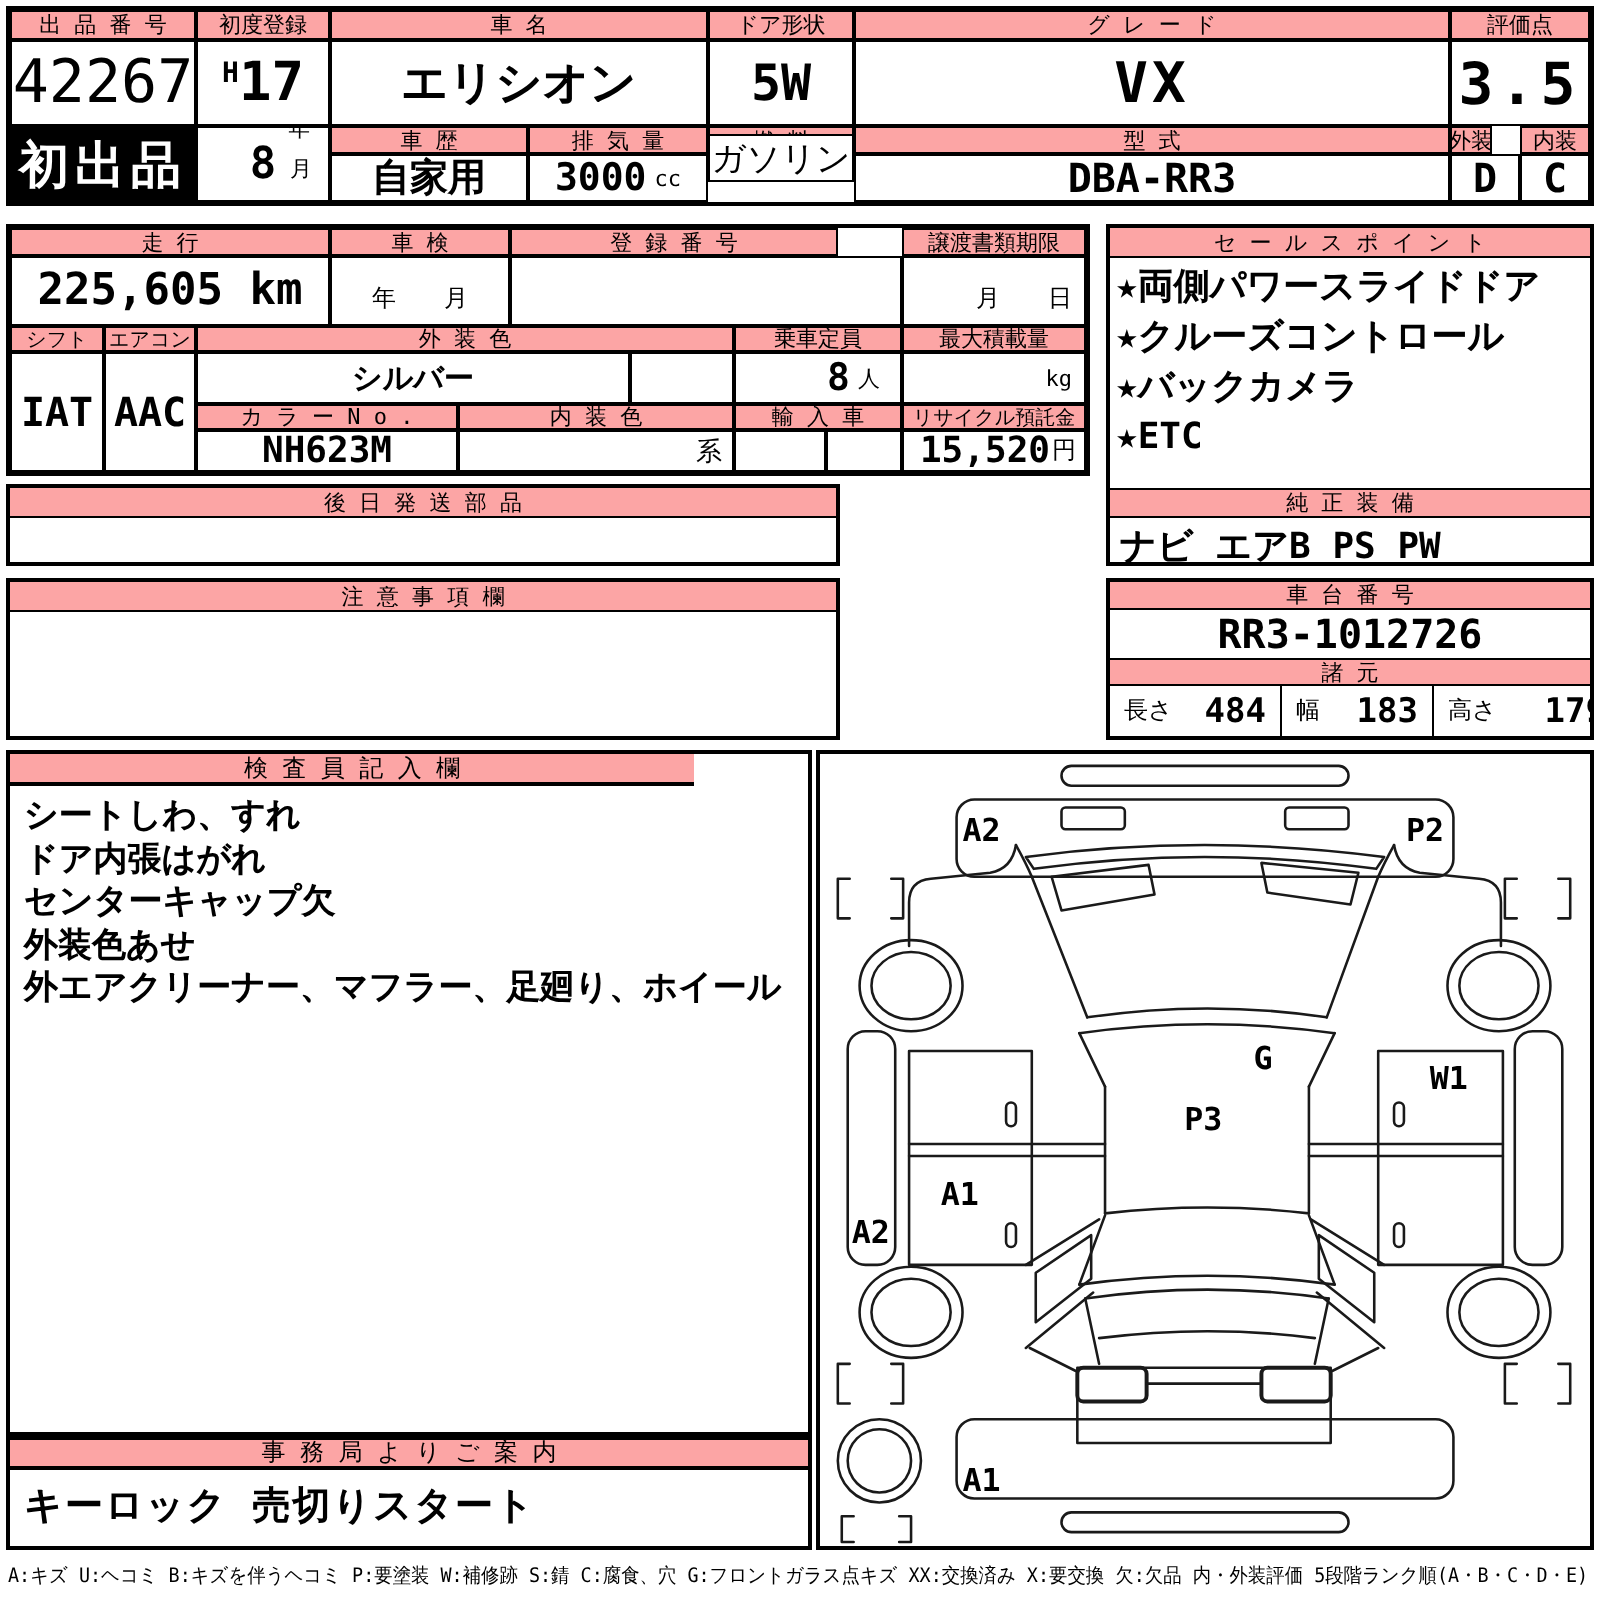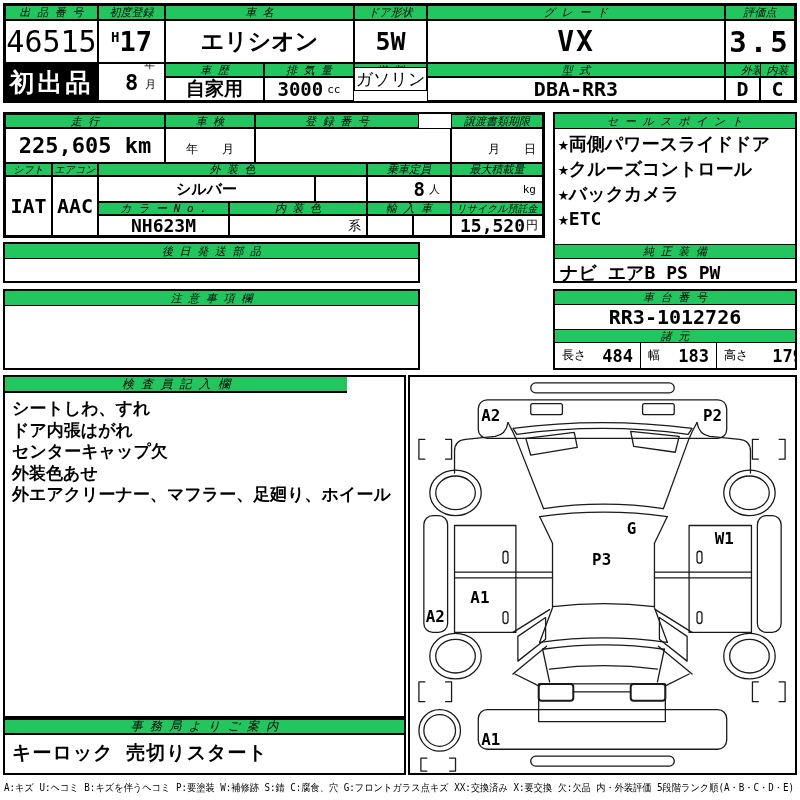--- a/index.html
+++ b/index.html
@@ -1,41 +1,41 @@
 <!DOCTYPE html>
 <html><head>
 <meta charset="utf-8">
 <style>
   html,body{margin:0;padding:0;background:#e8e8e8;}
   .sheet{position:relative;width:800px;height:800px;background:#fff;
          font-family:"DejaVu Sans Mono","Liberation Sans",sans-serif;color:#000;overflow:hidden;}
   .abs{position:absolute;box-sizing:border-box;}
   .box{border:2px solid #000;background:#fff;}
-  .hdr{background:#22c55e;border:1px solid #000;display:flex;align-items:center;justify-content:center;
-       font-size:11px;white-space:nowrap;overflow:hidden;font-style:italic;}
+  .hdr{background:#fca5a5;border:1px solid #000;display:flex;align-items:center;justify-content:center;
+       font-size:11px;white-space:nowrap;overflow:hidden;}
   .cell{border:1px solid #000;display:flex;align-items:center;justify-content:center;
         white-space:nowrap;overflow:hidden;background:#fff;}
   .noborder{border:none;}
   .badge{background:#000;color:#fff;font-size:25px;font-weight:700;letter-spacing:3px;}
   .unit{font-size:11px;font-weight:400;margin-left:4px;}
   .lines{font-size:17px;font-weight:600;line-height:21.5px;padding:3px 7px;white-space:nowrap;}
   .points div{font-size:18px;font-weight:700;line-height:25px;white-space:nowrap;}
   .legend{font-size:10px;white-space:nowrap;transform:scaleX(0.92);transform-origin:0 50%;}
   .diag-label{font-family:"DejaVu Sans Mono",monospace;font-size:16px;font-weight:700;fill:#000;}
   svg{display:block;}
 </style>
 </head>
 <body>
 
 <div class="sheet">
 
   <div class="abs box" style="left:3px;top:3px;width:794px;height:100px;">
 
     <div class="abs hdr" style="left:0;top:0;width:93px;height:15px;">出 品 番 号</div>
-    <div class="abs cell" style="left:0;top:15px;width:93px;height:43px;font-size:30px;">46515</div>
+    <div class="abs cell" style="left:0;top:15px;width:93px;height:43px;font-size:30px;">42267</div>
     <div class="abs cell badge" style="left:0;top:58px;width:93px;height:38px;">初出品</div>
 
     <div class="abs hdr" style="left:93px;top:0;width:67px;height:15px;">初度登録</div>
     <div class="abs cell" style="left:93px;top:15px;width:67px;height:43px;">
       <span style="font-size:14px;font-weight:600;align-self:flex-start;margin-top:8px;">H</span>
         <span style="font-size:27px;font-weight:600;">17</span>
     </div>
     <div class="abs cell" style="left:93px;top:58px;width:67px;height:38px;position:absolute;">
       <span class="abs" style="right:8px;top:-7px;font-size:11px;background:#fff;padding:0 1px;">年</span>
       <span style="font-size:22px;font-weight:600;">8</span>
@@ -57,21 +57,21 @@
     <div class="abs hdr" style="left:349px;top:58px;width:73px;height:14px;">燃 料</div>
     <div class="abs cell" style="left:349px;top:62px;width:73px;height:24px;font-size:17px;font-weight:400;">ガソリン</div>
 
     <div class="abs hdr" style="left:422px;top:0;width:298px;height:15px;">グ レ ー ド</div>
     <div class="abs cell" style="left:422px;top:15px;width:298px;height:43px;font-size:28px;font-weight:600;letter-spacing:2px;">VX</div>
     <div class="abs hdr" style="left:422px;top:58px;width:298px;height:14px;">型 式</div>
     <div class="abs cell" style="left:422px;top:72px;width:298px;height:24px;font-size:20px;font-weight:600;">DBA-RR3</div>
 
     <div class="abs hdr" style="left:720px;top:0;width:70px;height:15px;">評価点</div>
     <div class="abs cell" style="left:720px;top:15px;width:70px;height:43px;font-size:29px;font-weight:600;letter-spacing:3px;">3.5</div>
-    <div class="abs hdr" style="left:720px;top:58px;width:54px;height:14px;">外装</div>
+    <div class="abs hdr" style="left:720px;top:58px;width:21px;height:14px;">外装</div>
     <div class="abs hdr" style="left:755px;top:58px;width:35px;height:14px;">内装</div>
     <div class="abs cell" style="left:720px;top:72px;width:35px;height:24px;font-size:20px;font-weight:600;">D</div>
     <div class="abs cell" style="left:755px;top:72px;width:35px;height:24px;font-size:20px;font-weight:600;">C</div>
   </div>
 
   <div class="abs box" style="left:3px;top:112px;width:542px;height:126px;">
     <div class="abs hdr" style="left:0;top:0;width:160px;height:14px;">走 行</div>
     <div class="abs hdr" style="left:160px;top:0;width:90px;height:14px;">車 検</div>
     <div class="abs hdr" style="left:250px;top:0;width:164px;height:14px;">登 録 番 号</div>
     <div class="abs hdr" style="left:446px;top:0;width:92px;height:14px;">譲渡書類期限</div>

